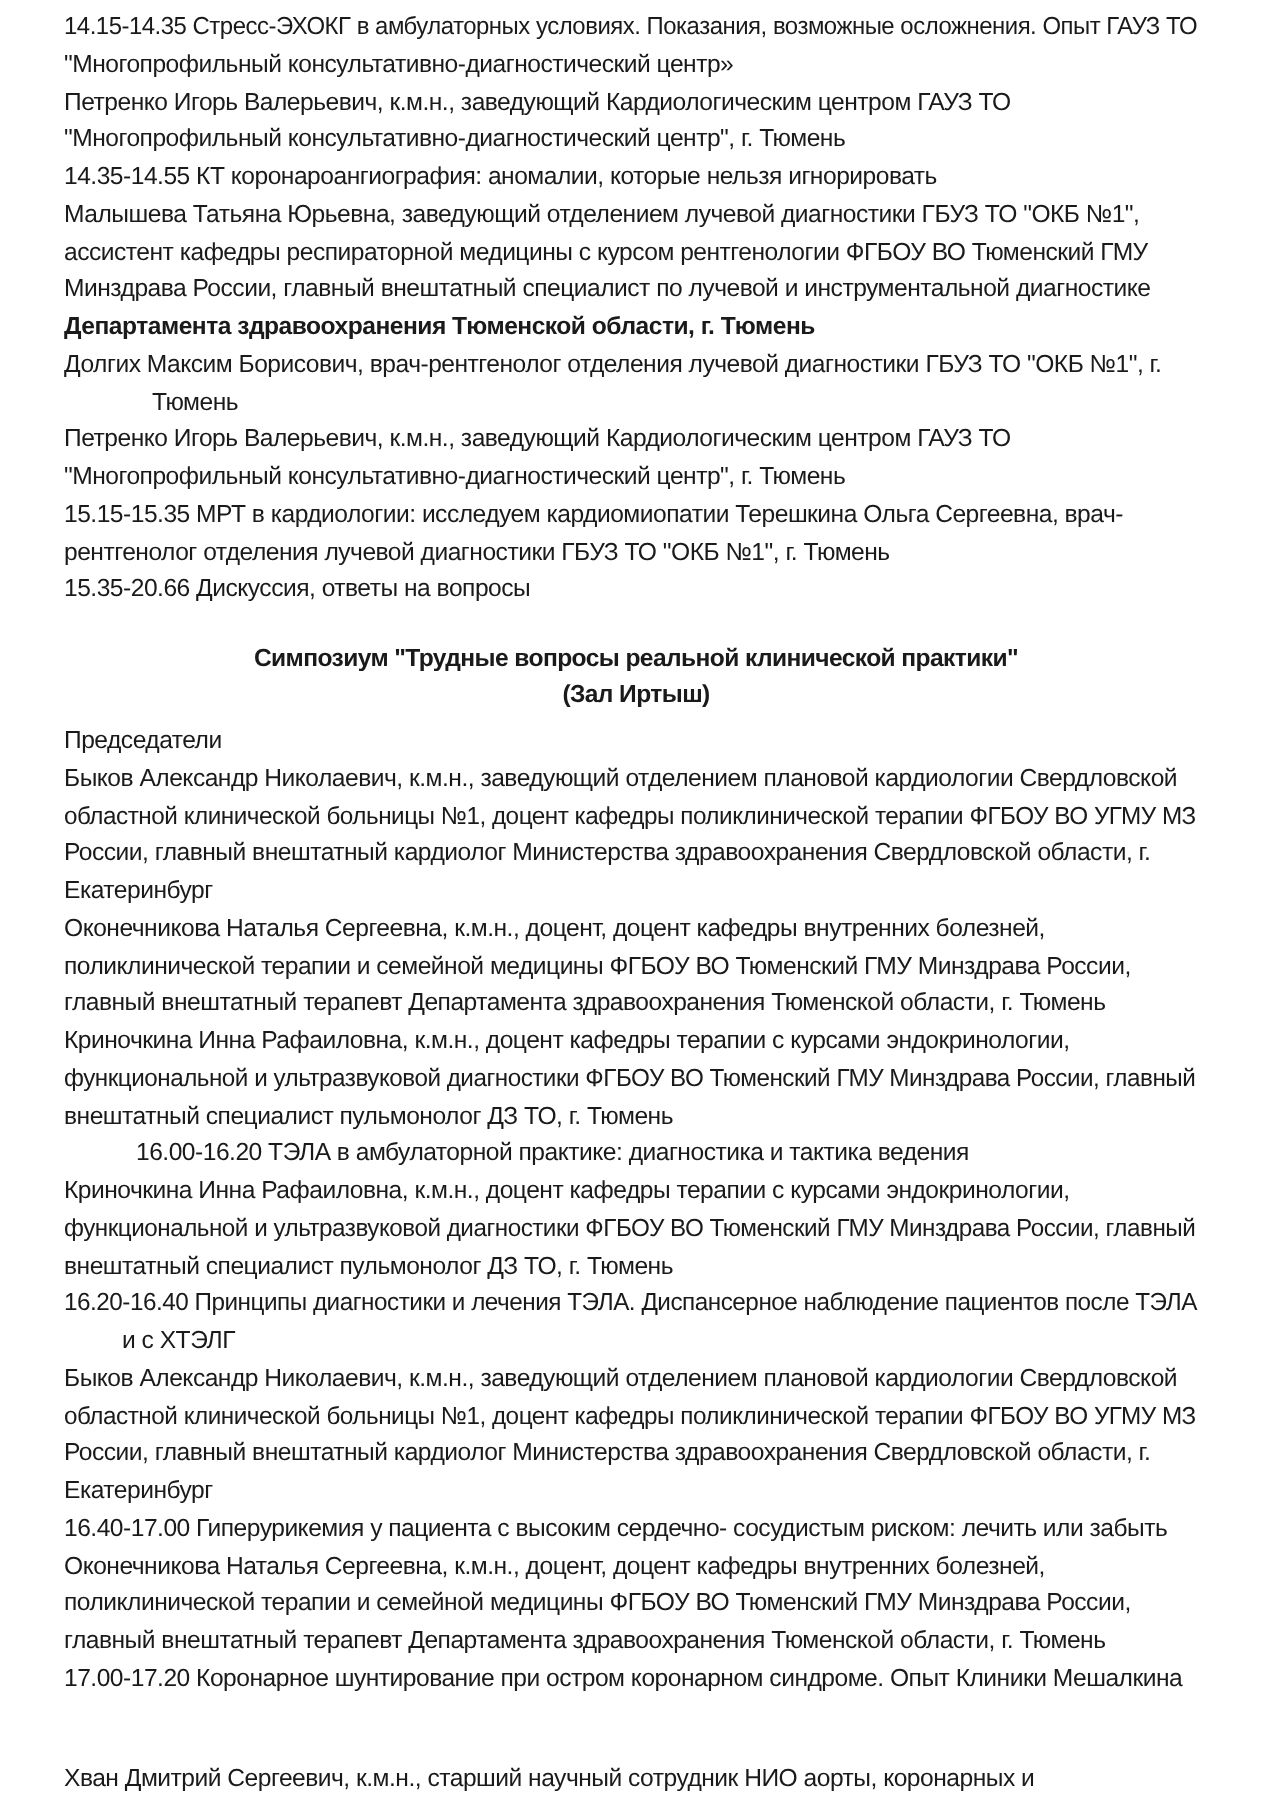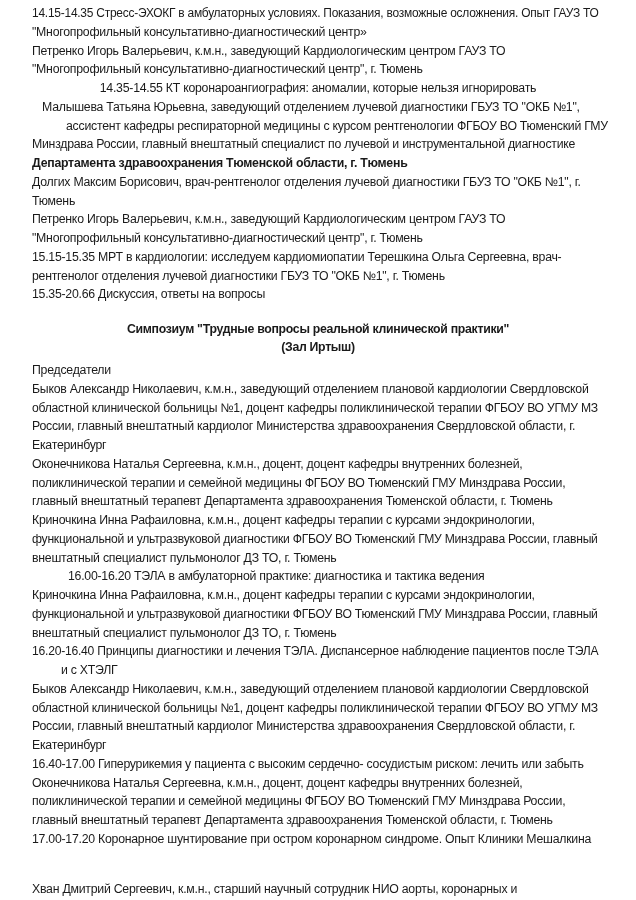--- a/index.html
+++ b/index.html
@@ -51,27 +51,27 @@
 
 <div class="page">
   <div id="section1">
       <div>
         <span class="line" style="display: block; transform: scaleX(0.973);">14.15-14.35 Стресс-ЭХОКГ в амбулаторных условиях. Показания, возможные осложнения. Опыт ГАУЗ ТО</span>
         <span class="line" style="display: block;">"Многопрофильный консультативно-диагностический центр»</span>
         <span class="line" style="display: block;">Петренко Игорь Валерьевич, к.м.н., заведующий Кардиологическим центром ГАУЗ ТО</span>
         <span class="line" style="display: block;">"Многопрофильный консультативно-диагностический центр", г. Тюмень</span>
       </div>
       <div>
-        <span class="line" style="display: block; text-align: center;">14.35-14.55 КТ коронароангиография: аномалии, которые нельзя игнорировать</span>
-        <span class="line" style="display: block; margin-left: 10px;">Малышева Татьяна Юрьевна, заведующий отделением лучевой диагностики ГБУЗ ТО "ОКБ №1",</span>
-        <span class="line" style="display: block; margin-left: 34px;">ассистент кафедры респираторной медицины с курсом рентгенологии ФГБОУ ВО Тюменский ГМУ</span>
+        <span class="line" style="display: block;">14.35-14.55 КТ коронароангиография: аномалии, которые нельзя игнорировать</span>
+        <span class="line" style="display: block;">Малышева Татьяна Юрьевна, заведующий отделением лучевой диагностики ГБУЗ ТО "ОКБ №1",</span>
+        <span class="line" style="display: block;">ассистент кафедры респираторной медицины с курсом рентгенологии ФГБОУ ВО Тюменский ГМУ</span>
         <span class="line" style="display: block;">Минздрава России, главный внештатный специалист по лучевой и инструментальной диагностике</span>
         <span class="line" style="display: block; font-weight: bold;">Департамента здравоохранения Тюменской области, г. Тюмень</span>
         <span class="line" style="display: block;">Долгих Максим Борисович, врач-рентгенолог отделения лучевой диагностики ГБУЗ ТО "ОКБ №1", г.</span>
-        <span class="line" style="display: block;">Тюмень</span>
+        <span class="line" style="display: block; margin-left: 44px;">Тюмень</span>
       </div>
       <div>
         <span class="line" style="display: block;">Петренко Игорь Валерьевич, к.м.н., заведующий Кардиологическим центром ГАУЗ ТО</span>
         <span class="line" style="display: block;">"Многопрофильный консультативно-диагностический центр", г. Тюмень</span>
       </div>
       <div>
         <span class="line" style="display: block;">15.15-15.35 МРТ в кардиологии: исследуем кардиомиопатии Терешкина Ольга Сергеевна, врач-</span>
         <span class="line" style="display: block;">рентгенолог отделения лучевой диагностики ГБУЗ ТО "ОКБ №1", г. Тюмень</span>
       </div>
       <div>

